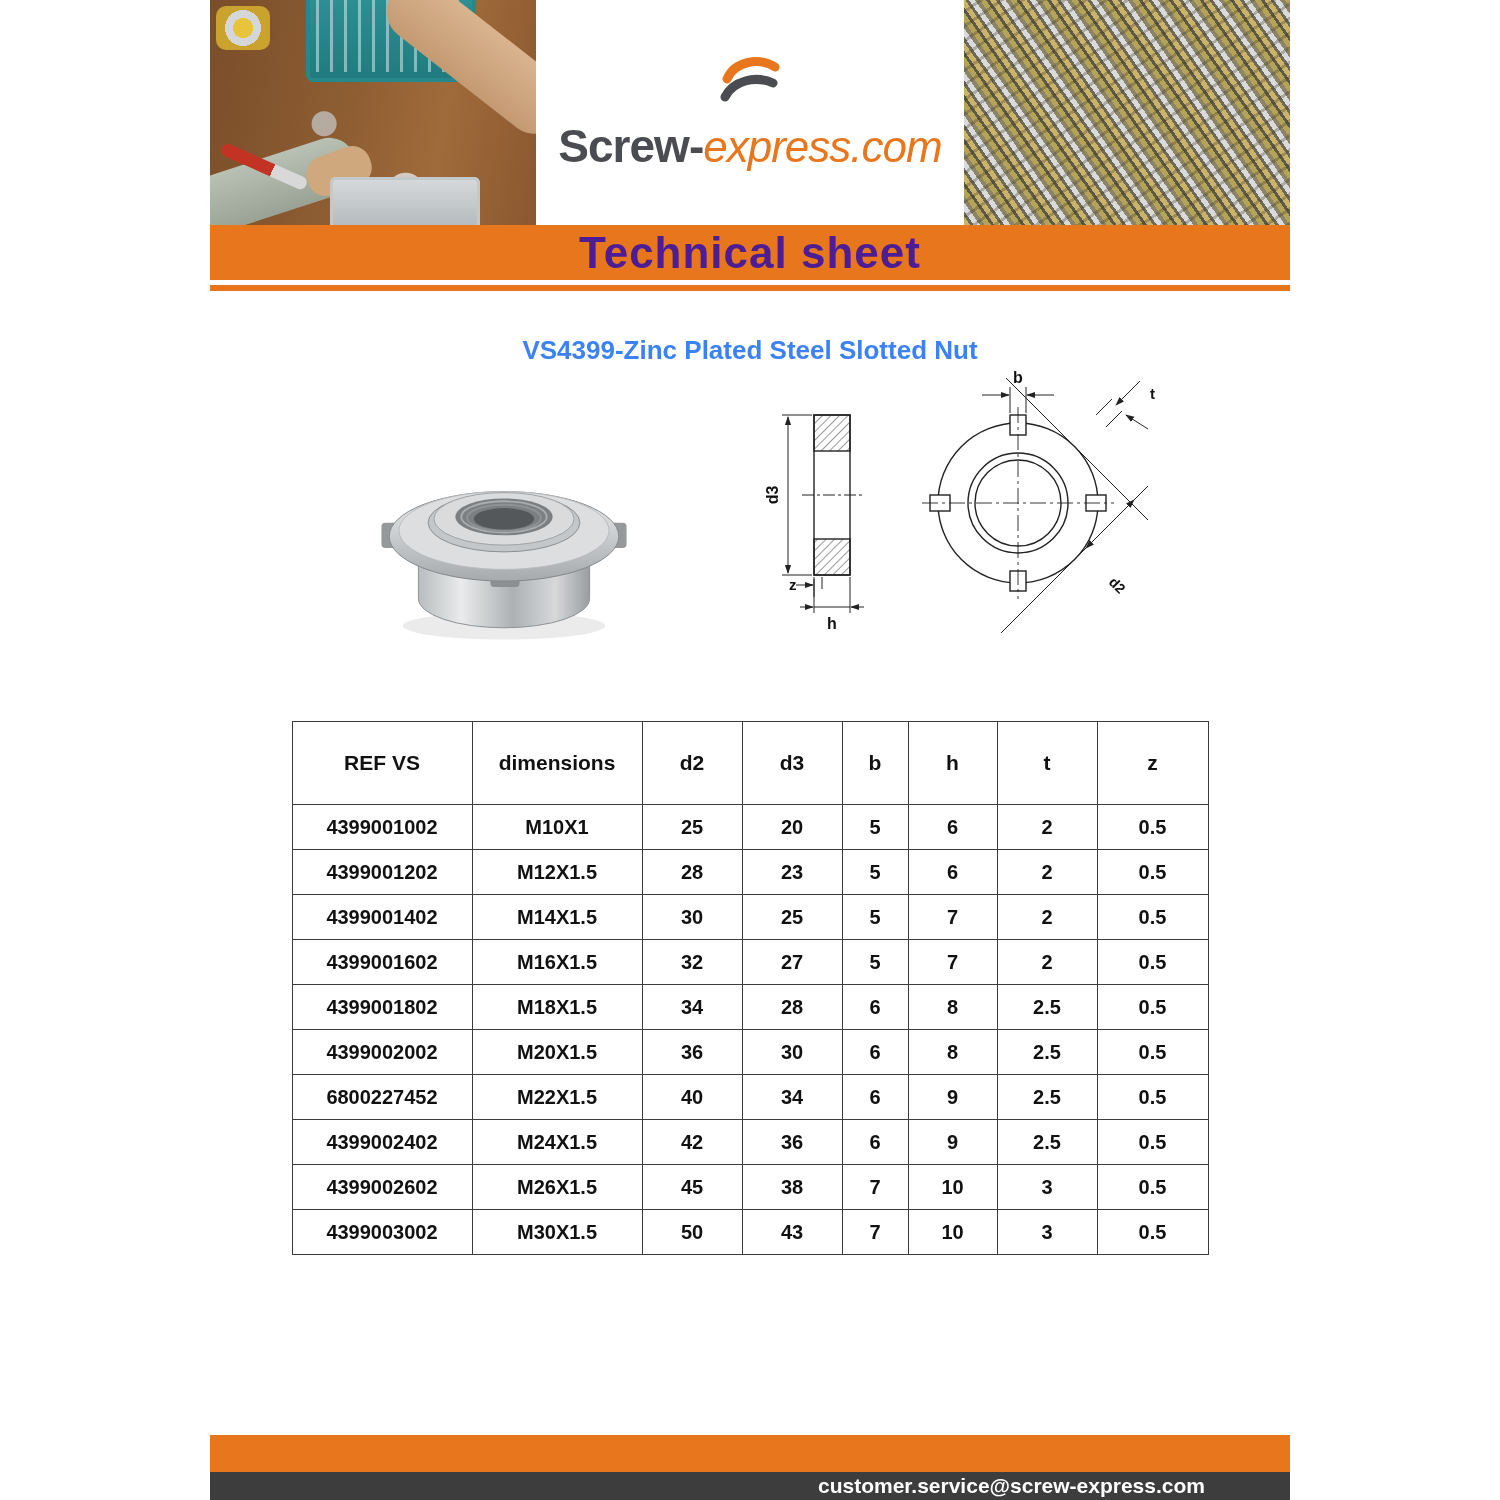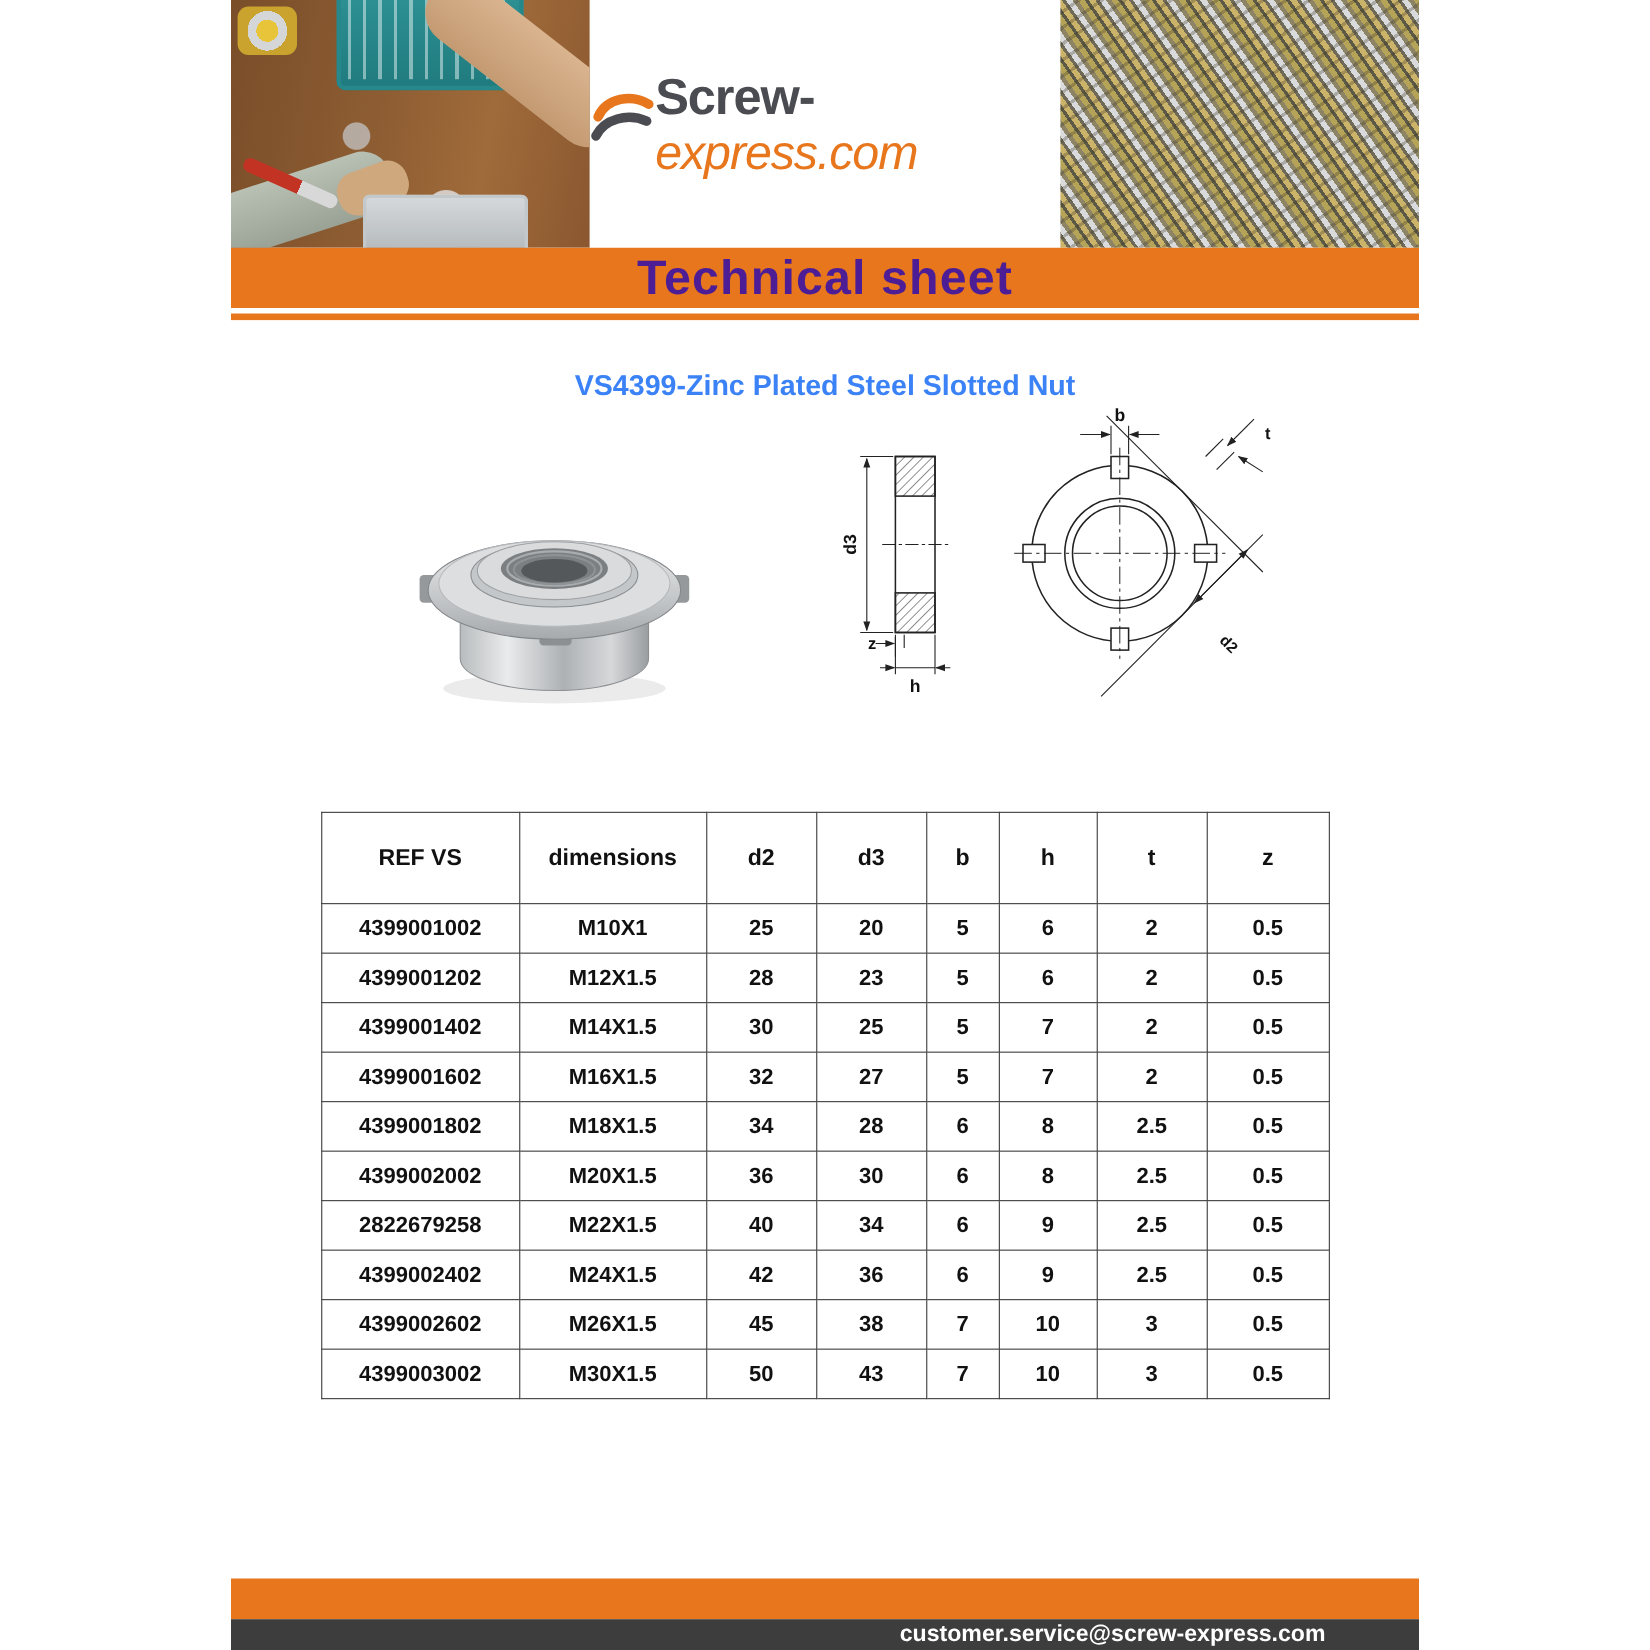--- a/index.html
+++ b/index.html
@@ -25,39 +25,39 @@
   .p-driver { position: absolute; left: 8px; bottom: 52px; width: 92px; height: 13px; background: linear-gradient(90deg,#c23324 60%, #d8d8d8 60%); transform: rotate(24deg); border-radius: 6px; }
   .p-tray { position: absolute; left: 120px; bottom: -18px; width: 150px; height: 66px; background: linear-gradient(180deg,#d7dadc,#aab0b4); border-radius: 6px; box-shadow: inset 0 0 0 3px #c3c8cb; }
   .p-tape { position: absolute; left: 6px; top: 6px; width: 54px; height: 44px; background: radial-gradient(circle at 50% 50%, #e8c43a 0 10px, #d4d6d8 10px 18px, #c9a32d 18px); border-radius: 10px; }
 
   .photo-right { background:
       repeating-linear-gradient(-35deg, rgba(60,55,38,.30) 0 3px, transparent 3px 12px),
       repeating-linear-gradient(55deg, #cbb36a 0 5px, #6f6a58 5px 8px, #d9dadb 8px 13px, #8d8466 13px 17px, #b5a357 17px 22px, #5d5947 22px 25px);
   }
 
   .logo-area { width: 428px; height: 225px; display: flex; align-items: center; justify-content: center; background: #fff; flex: none; }
-  .logo-wrap { display: flex; align-items: center; gap: 0; }
+  .logo-wrap { display: flex; align-items: center; gap: 0; flex-direction: column; }
   .brand-dark { font-size: 46px; font-weight: bold; color: #4b4b52; letter-spacing: -1px; }
   .brand-orange { font-size: 44px; font-style: italic; color: #e8761d; letter-spacing: -1px; }
 
   
   .banner-bar { height: 55px; background: #e8761d; display: flex; align-items: center; justify-content: center; }
   .banner-bar span { color: #4c1d95; font-size: 44px; font-weight: bold; letter-spacing: 1px; }
   .banner-rule { height: 6px; background: #e8761d; margin-top: 5px; }
 
   
   .product-title { margin-top: 44px; height: 34px; text-align: center; color: #3b82f6; font-size: 26px; font-weight: 700; }
 
   
   .figures { position: relative; height: 352px; }
   .nut-photo { position: absolute; left: 148px; top: 72px; }
   .tech-drawing { position: absolute; left: 546px; top: 2px; }
 
   
-  table.spec { border-collapse: collapse; table-layout: fixed; width: 916px; margin: 17px auto; }
+  table.spec { border-collapse: collapse; table-layout: fixed; width: 916px; margin: 0 auto; }
   table.spec th, table.spec td { border: 1px solid #3c3c3c; text-align: center; vertical-align: middle; color: #111; }
   table.spec th { height: 80px; font-size: 21px; font-weight: bold; }
   table.spec td { height: 42px; font-size: 20px; font-weight: bold; }
 
   
   .footer { position: absolute; bottom: 0; left: 210px; width: 1080px; }
   .footer-orange { height: 37px; background: #e8761d; }
   .footer-dark { height: 28px; background: #3d3d3d; display: flex; align-items: center; justify-content: flex-end; padding-right: 85px; box-sizing: border-box; }
   .footer-dark span { color: #fff; font-size: 21px; font-weight: bold; }
 
@@ -294,21 +294,21 @@
             <td>4399002002</td>
             <td>M20X1.5</td>
             <td>36</td>
             <td>30</td>
             <td>6</td>
             <td>8</td>
             <td>2.5</td>
             <td>0.5</td>
           </tr>
           <tr>
-            <td>2822679258</td>
+            <td>6800227452</td>
             <td>M22X1.5</td>
             <td>40</td>
             <td>34</td>
             <td>6</td>
             <td>9</td>
             <td>2.5</td>
             <td>0.5</td>
           </tr>
           <tr>
             <td>4399002402</td>

